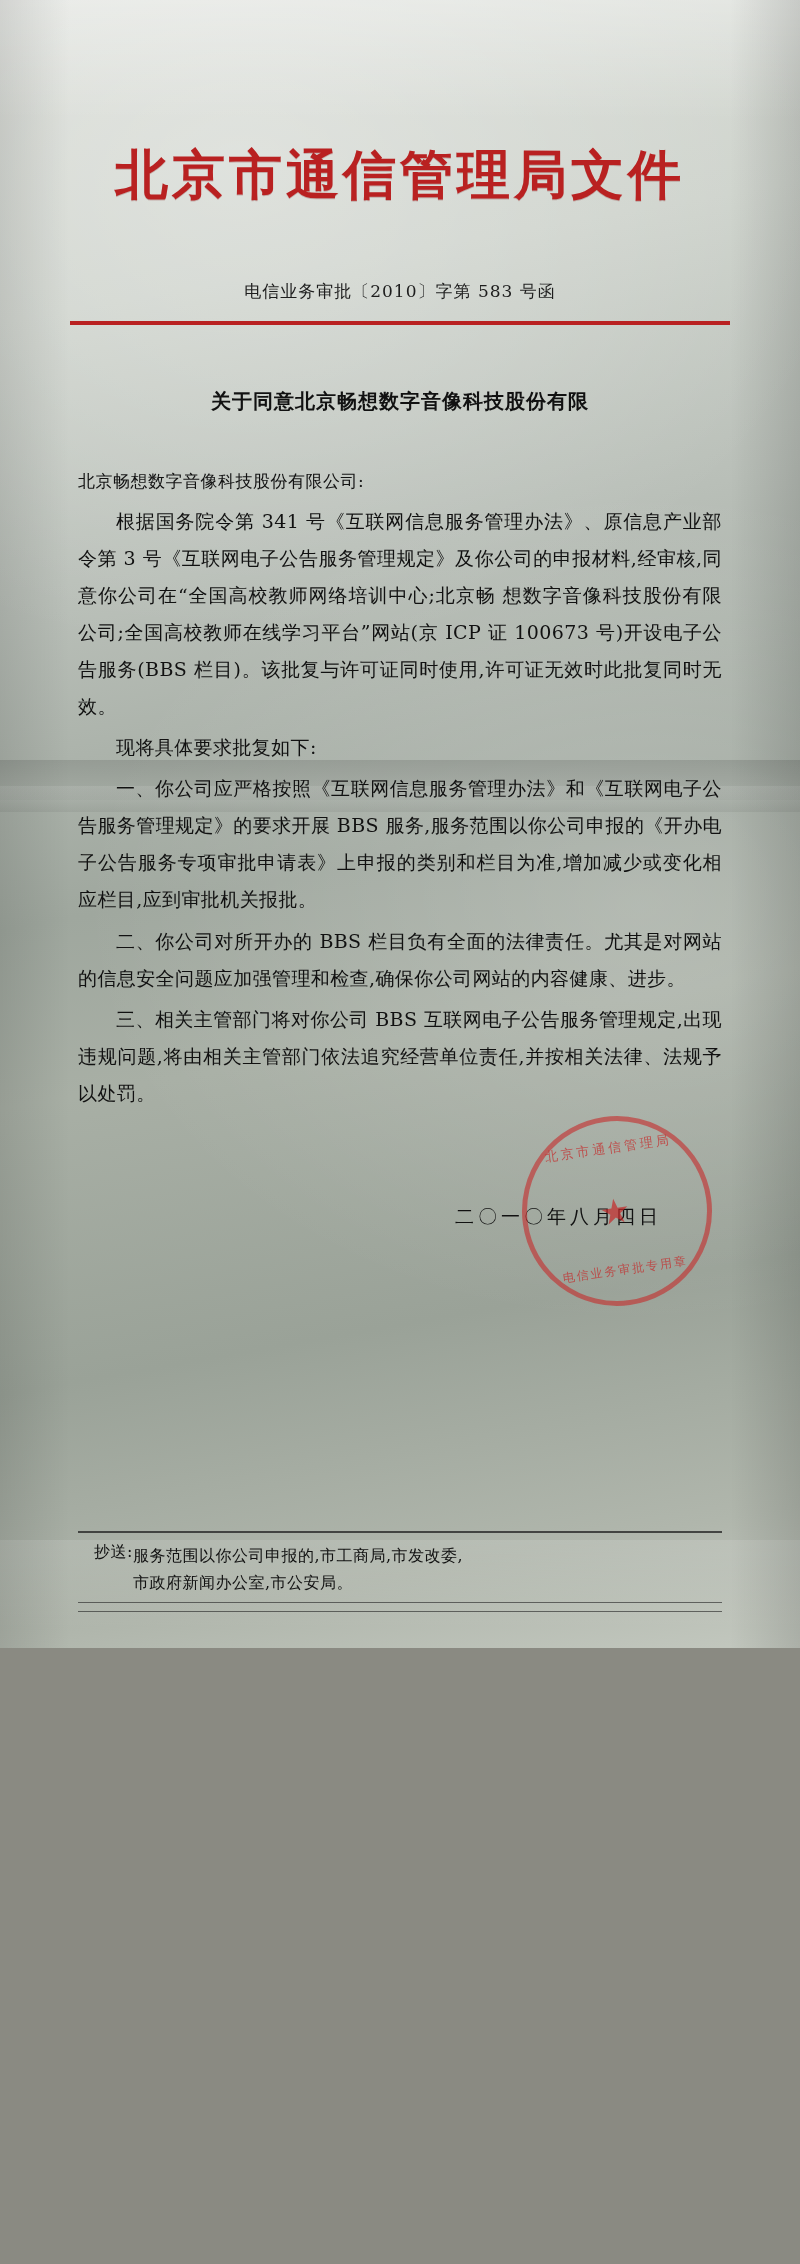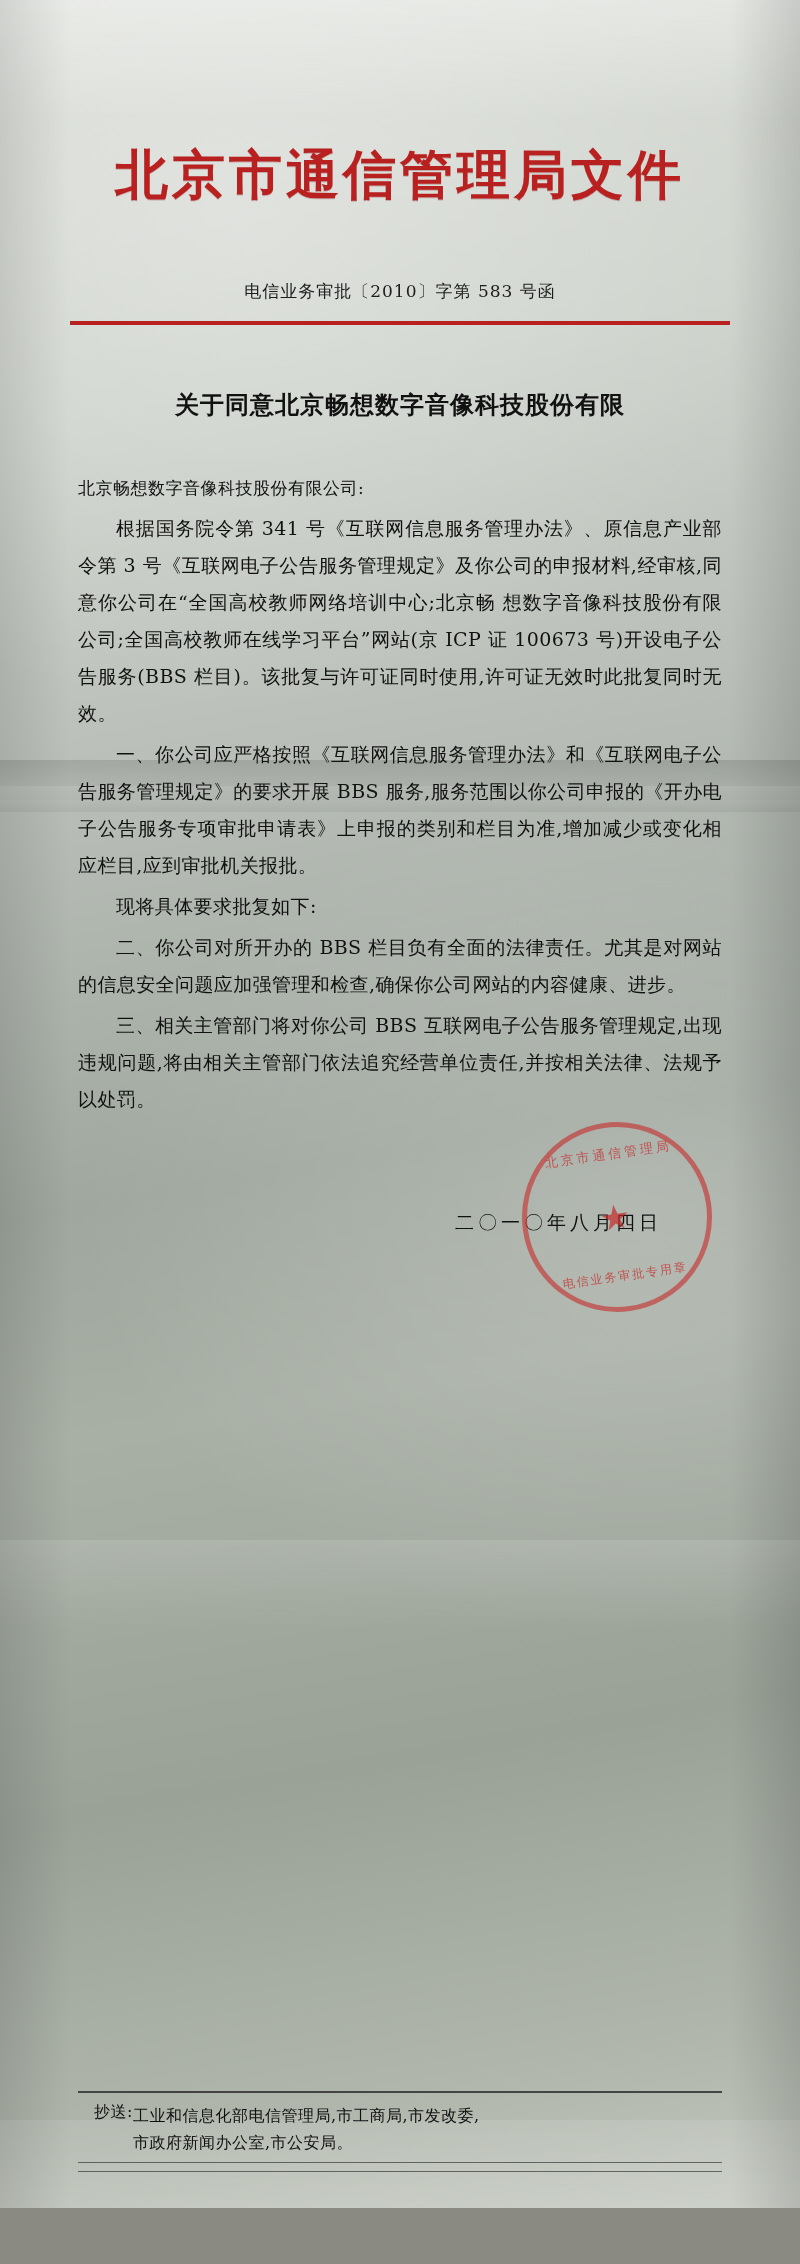--- a/index.html
+++ b/index.html
@@ -9,21 +9,21 @@
     background: #8a8a82;
   }
   body {
     width: 800px;
     font-family: "DejaVu Serif", "Liberation Serif", serif;
   }
 
   .page {
     position: relative;
     width: 800px;
-    height: 2208px;
+    height: 1648px;
     overflow: hidden;
     background:
       radial-gradient(ellipse 900px 700px at 30% 10%, rgba(255,255,255,0.30), rgba(255,255,255,0) 70%),
       radial-gradient(ellipse 800px 600px at 80% 55%, rgba(255,255,255,0.18), rgba(255,255,255,0) 70%),
       linear-gradient(170deg, #d9dcd6 0%, #cdd2cb 18%, #b9bfb8 34%, #9fa79e 52%, #a8afa5 62%, #9aa298 78%, #b0b6ac 92%, #c3c8bf 100%);
   }
 
   
   .crease {
     position: absolute;
@@ -73,21 +73,21 @@
     height: 4px;
     background: #b92121;
     margin-top: 18px;
     margin-left: -8px;
     margin-right: -8px;
   }
 
   .subject {
     text-align: center;
     font-weight: bold;
-    font-size: 24px;
+    font-size: 20px;
     line-height: 1.65;
     color: #111;
     margin-top: 60px;
     letter-spacing: 1px;
   }
 
   .addressee {
     font-size: 17px;
     color: #111;
     margin-top: 52px;
@@ -203,42 +203,42 @@
 
     <div class="red-rule"></div>
 
     <div class="subject">
       <div>关于同意北京畅想数字音像科技股份有限</div>
     </div>
 
     <div class="addressee">北京畅想数字音像科技股份有限公司:</div>
 
     <div class="para">根据国务院令第 341 号《互联网信息服务管理办法》、原信息产业部令第 3 号《互联网电子公告服务管理规定》及你公司的申报材料,经审核,同意你公司在“全国高校教师网络培训中心;北京畅 想数字音像科技股份有限公司;全国高校教师在线学习平台”网站(京 ICP 证 100673 号)开设电子公告服务(BBS 栏目)。该批复与许可证同时使用,许可证无效时此批复同时无效。</div>
+    <div class="para tight">现将具体要求批复如下:</div>
     <div class="para tight">一、你公司应严格按照《互联网信息服务管理办法》和《互联网电子公告服务管理规定》的要求开展 BBS 服务,服务范围以你公司申报的《开办电子公告服务专项审批申请表》上申报的类别和栏目为准,增加减少或变化相应栏目,应到审批机关报批。</div>
-    <div class="para tight">现将具体要求批复如下:</div>
     <div class="para tight">二、你公司对所开办的 BBS 栏目负有全面的法律责任。尤其是对网站的信息安全问题应加强管理和检查,确保你公司网站的内容健康、进步。</div>
     <div class="para tight">三、相关主管部门将对你公司 BBS 互联网电子公告服务管理规定,出现违规问题,将由相关主管部门依法追究经营单位责任,并按相关法律、法规予以处罚。</div>
 
     <div class="date-line">
       <span>二〇一〇年八月四日</span>
       <div class="seal">
         <div class="seal-top-text">北京市通信管理局</div>
         <div class="seal-star">★</div>
         <div class="seal-bottom-text">电信业务审批专用章</div>
       </div>
     </div>
 
   </div>
 
   <div class="footer">
     <div class="footer-rule"></div>
     <div class="cc-block">
       <div class="cc-label">抄送:</div>
       <div class="cc-lines">
-        <div>工业和信息化部电信管理局,市工商局,市发改委,</div>
+        <div>服务范围以你公司申报的,市工商局,市发改委,</div>
         <div>市政府新闻办公室,市公安局。</div>
       </div>
     </div>
     <div class="footer-rule thin"></div>
     <div class="footer-rule thin" style="margin-top:8px;"></div>
   </div>
 
 </div>
 
 </body></html>

